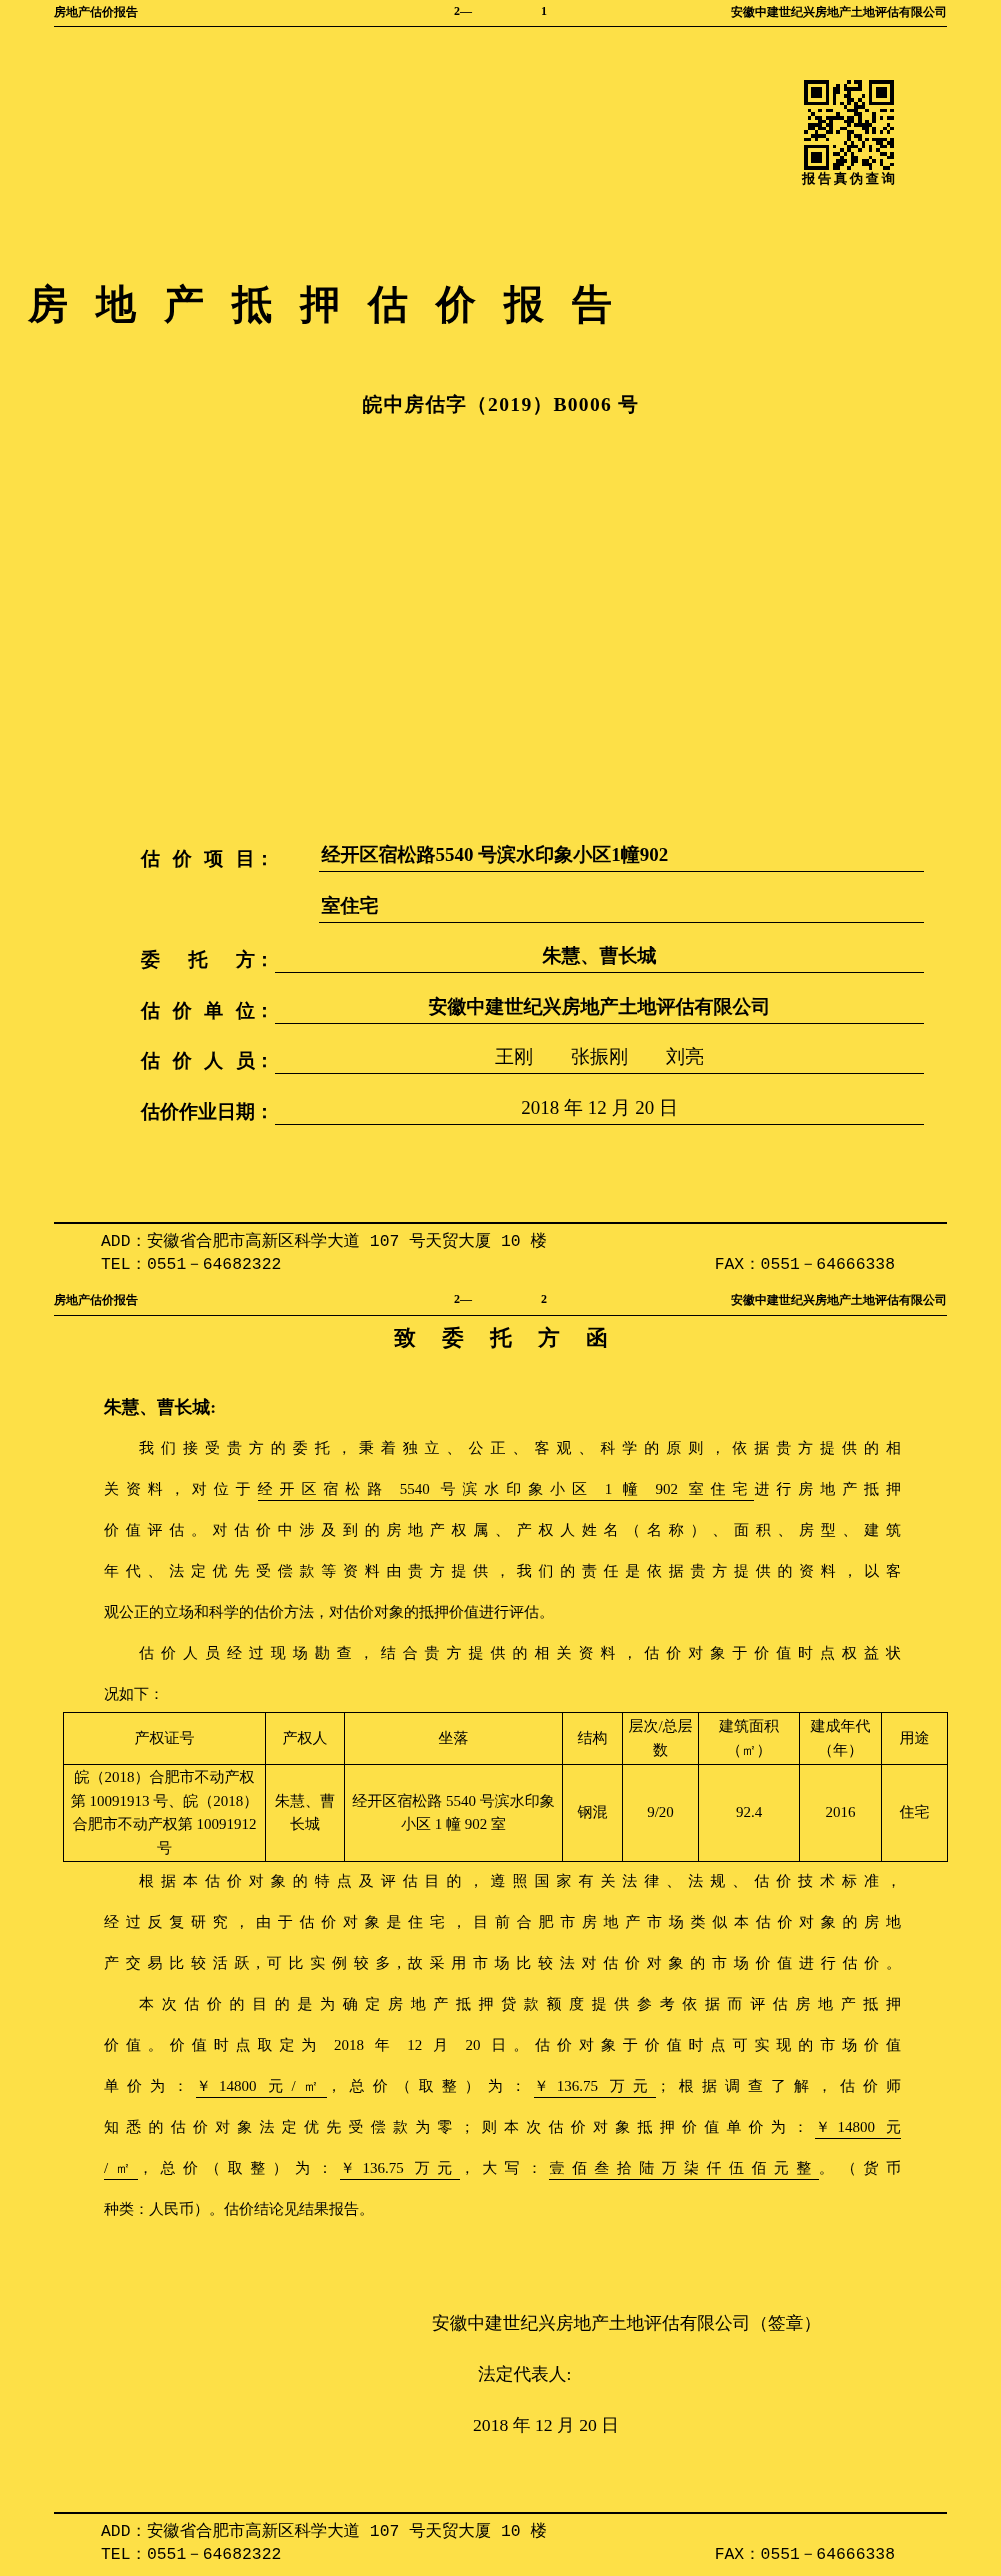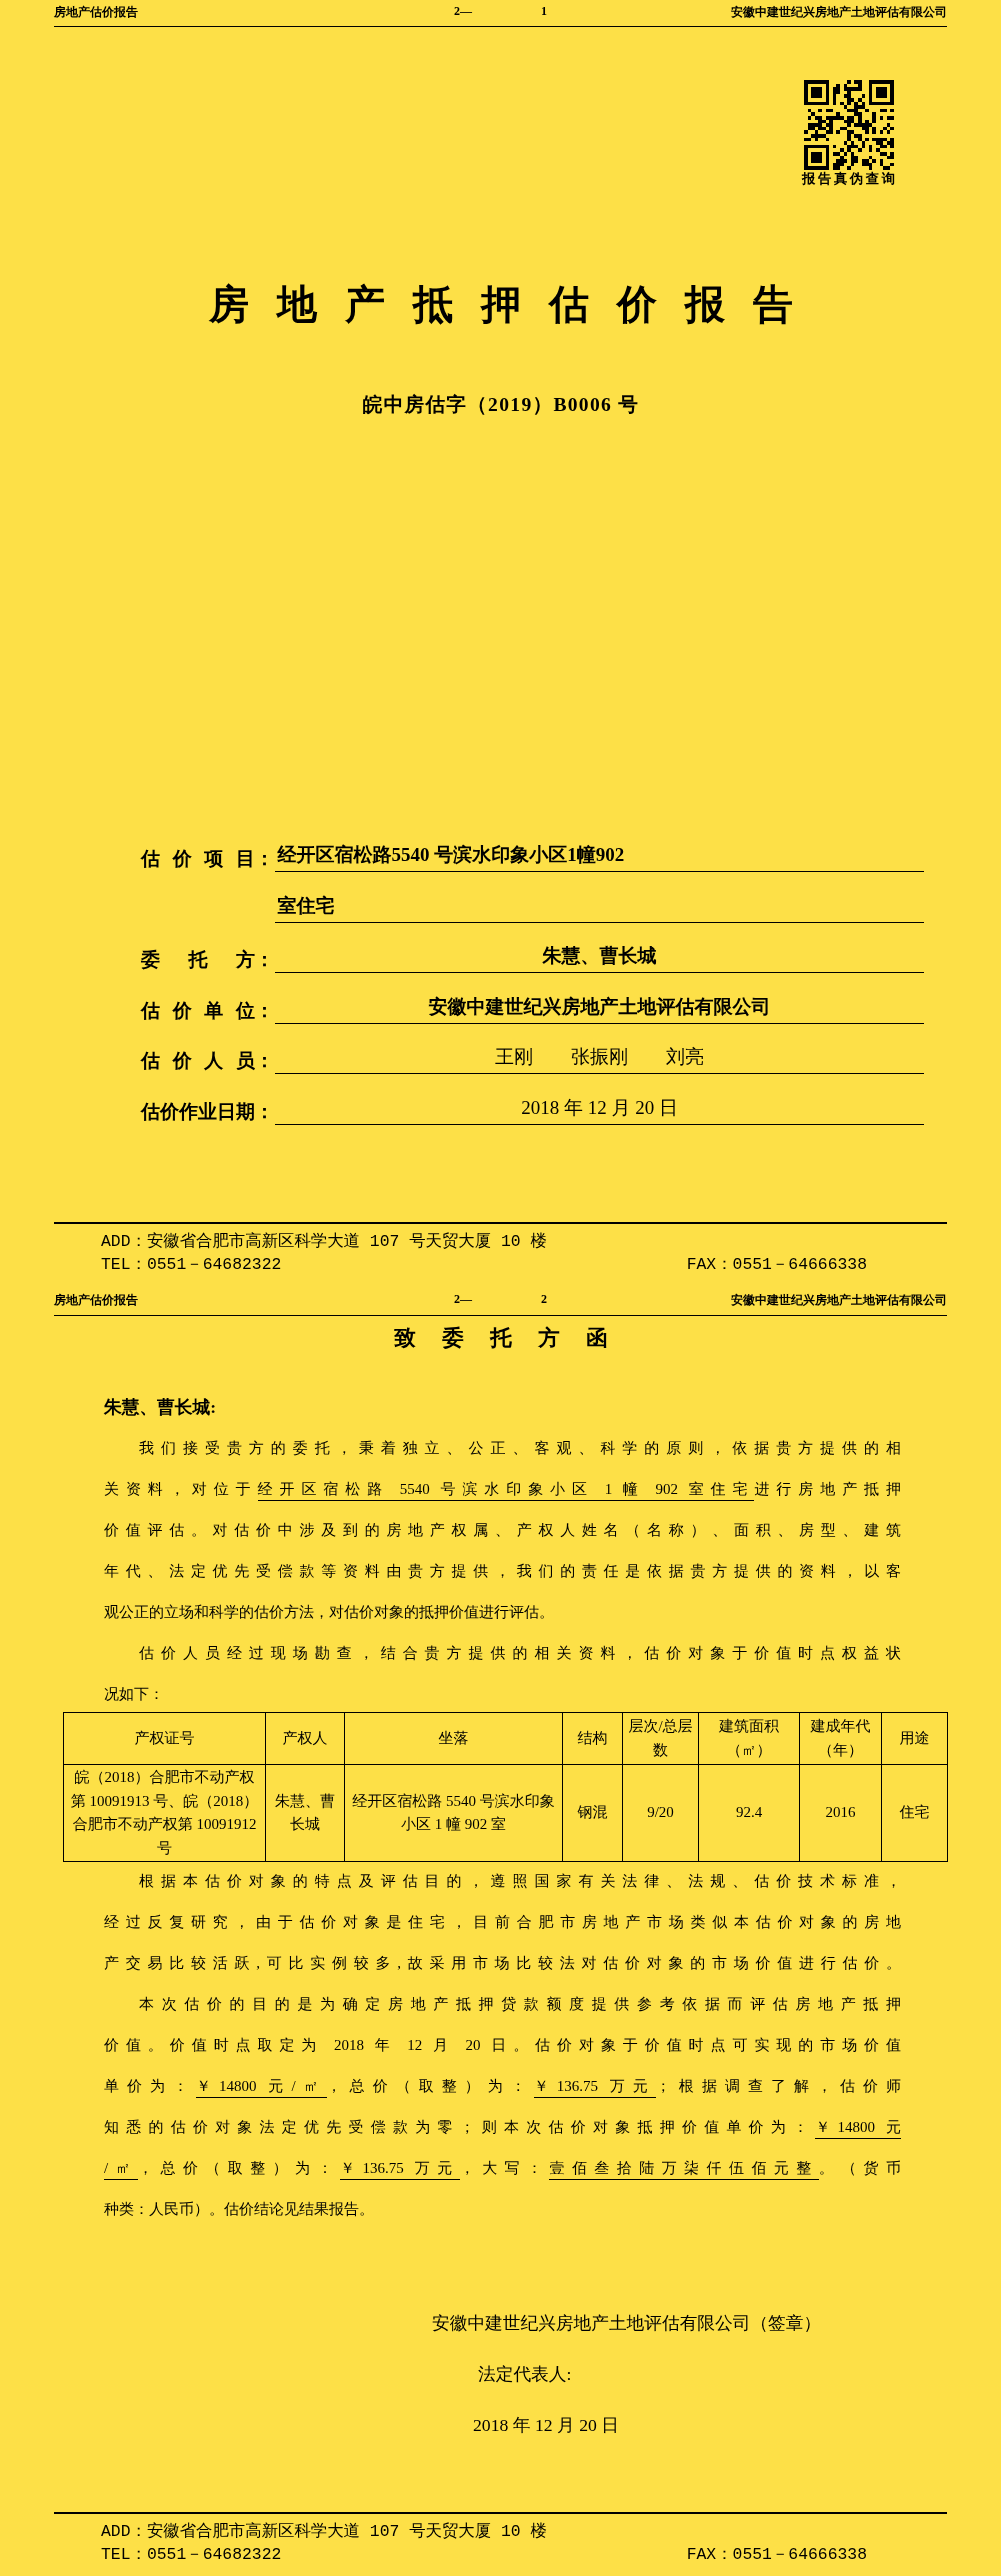--- a/index.html
+++ b/index.html
@@ -29,54 +29,54 @@
   .qr-wrap{position:absolute;left:804px;top:80px;width:90px;height:90px;}
   .qr-wrap svg{width:90px;height:90px;display:block;}
   .qr-caption{
     position:absolute;left:802px;top:170px;width:93px;
     font-size:13.3px;font-weight:bold;
     text-align:justify;text-align-last:justify;
   }
   
   .cover-title{
     position:absolute;left:0;top:277px;width:100%;
-    text-align:center;font-size:40px;font-weight:bold;
+    font-size:40px;font-weight:bold;
     letter-spacing:28px;padding-left:28px;box-sizing:border-box;
   }
   .report-no{
     position:absolute;left:0;top:391px;width:100%;
     text-align:center;font-size:19.6px;font-weight:bold;letter-spacing:1.3px;
   }
   .frow{
     position:absolute;left:141px;width:783px;height:30px;
     display:flex;align-items:flex-end;font-size:19px;
   }
   .flabel{
     display:inline-block;width:114px;font-weight:bold;
     text-align:justify;text-align-last:justify;flex:0 0 114px;
   }
   .fcolon{font-weight:bold;flex:0 0 20px;}
   .fspacer{flex:0 0 134px;}
   .fval{
     flex:1;border-bottom:1.9px solid #000;
     text-align:center;padding-bottom:3.2px;min-height:24px;
   }
-  .fval.left{text-align:left;padding-left:2.5px;}
+  .fval.left{text-align:left;padding-left:2.5px;margin-left:44px;}
   .fval.bold{font-weight:bold;}
   
   .pg-footer{
     position:absolute;left:54px;width:893px;
     border-top:2.5px solid #000;
     font-size:16.4px;
     font-family:Liberation Mono, monospace;
   }
   .pg-footer .addr{margin:6.3px 0 0 47px;line-height:23px;}
   .pg-footer .telfax{display:flex;line-height:24px;}
   .pg-footer .tel{margin-left:47px;}
-  .pg-footer .fax{margin-left:auto;margin-right:80px;}
+  .pg-footer .fax{margin-left:auto;margin-right:52px;}
   
   .letter-title{
     position:absolute;left:0;top:1323px;width:100%;
     text-align:center;font-size:21.5px;font-weight:bold;
     letter-spacing:26.5px;padding-left:26.5px;box-sizing:border-box;
   }
   .salutation{
     position:absolute;left:104px;top:1395px;
     font-size:17.7px;font-weight:bold;
   }

